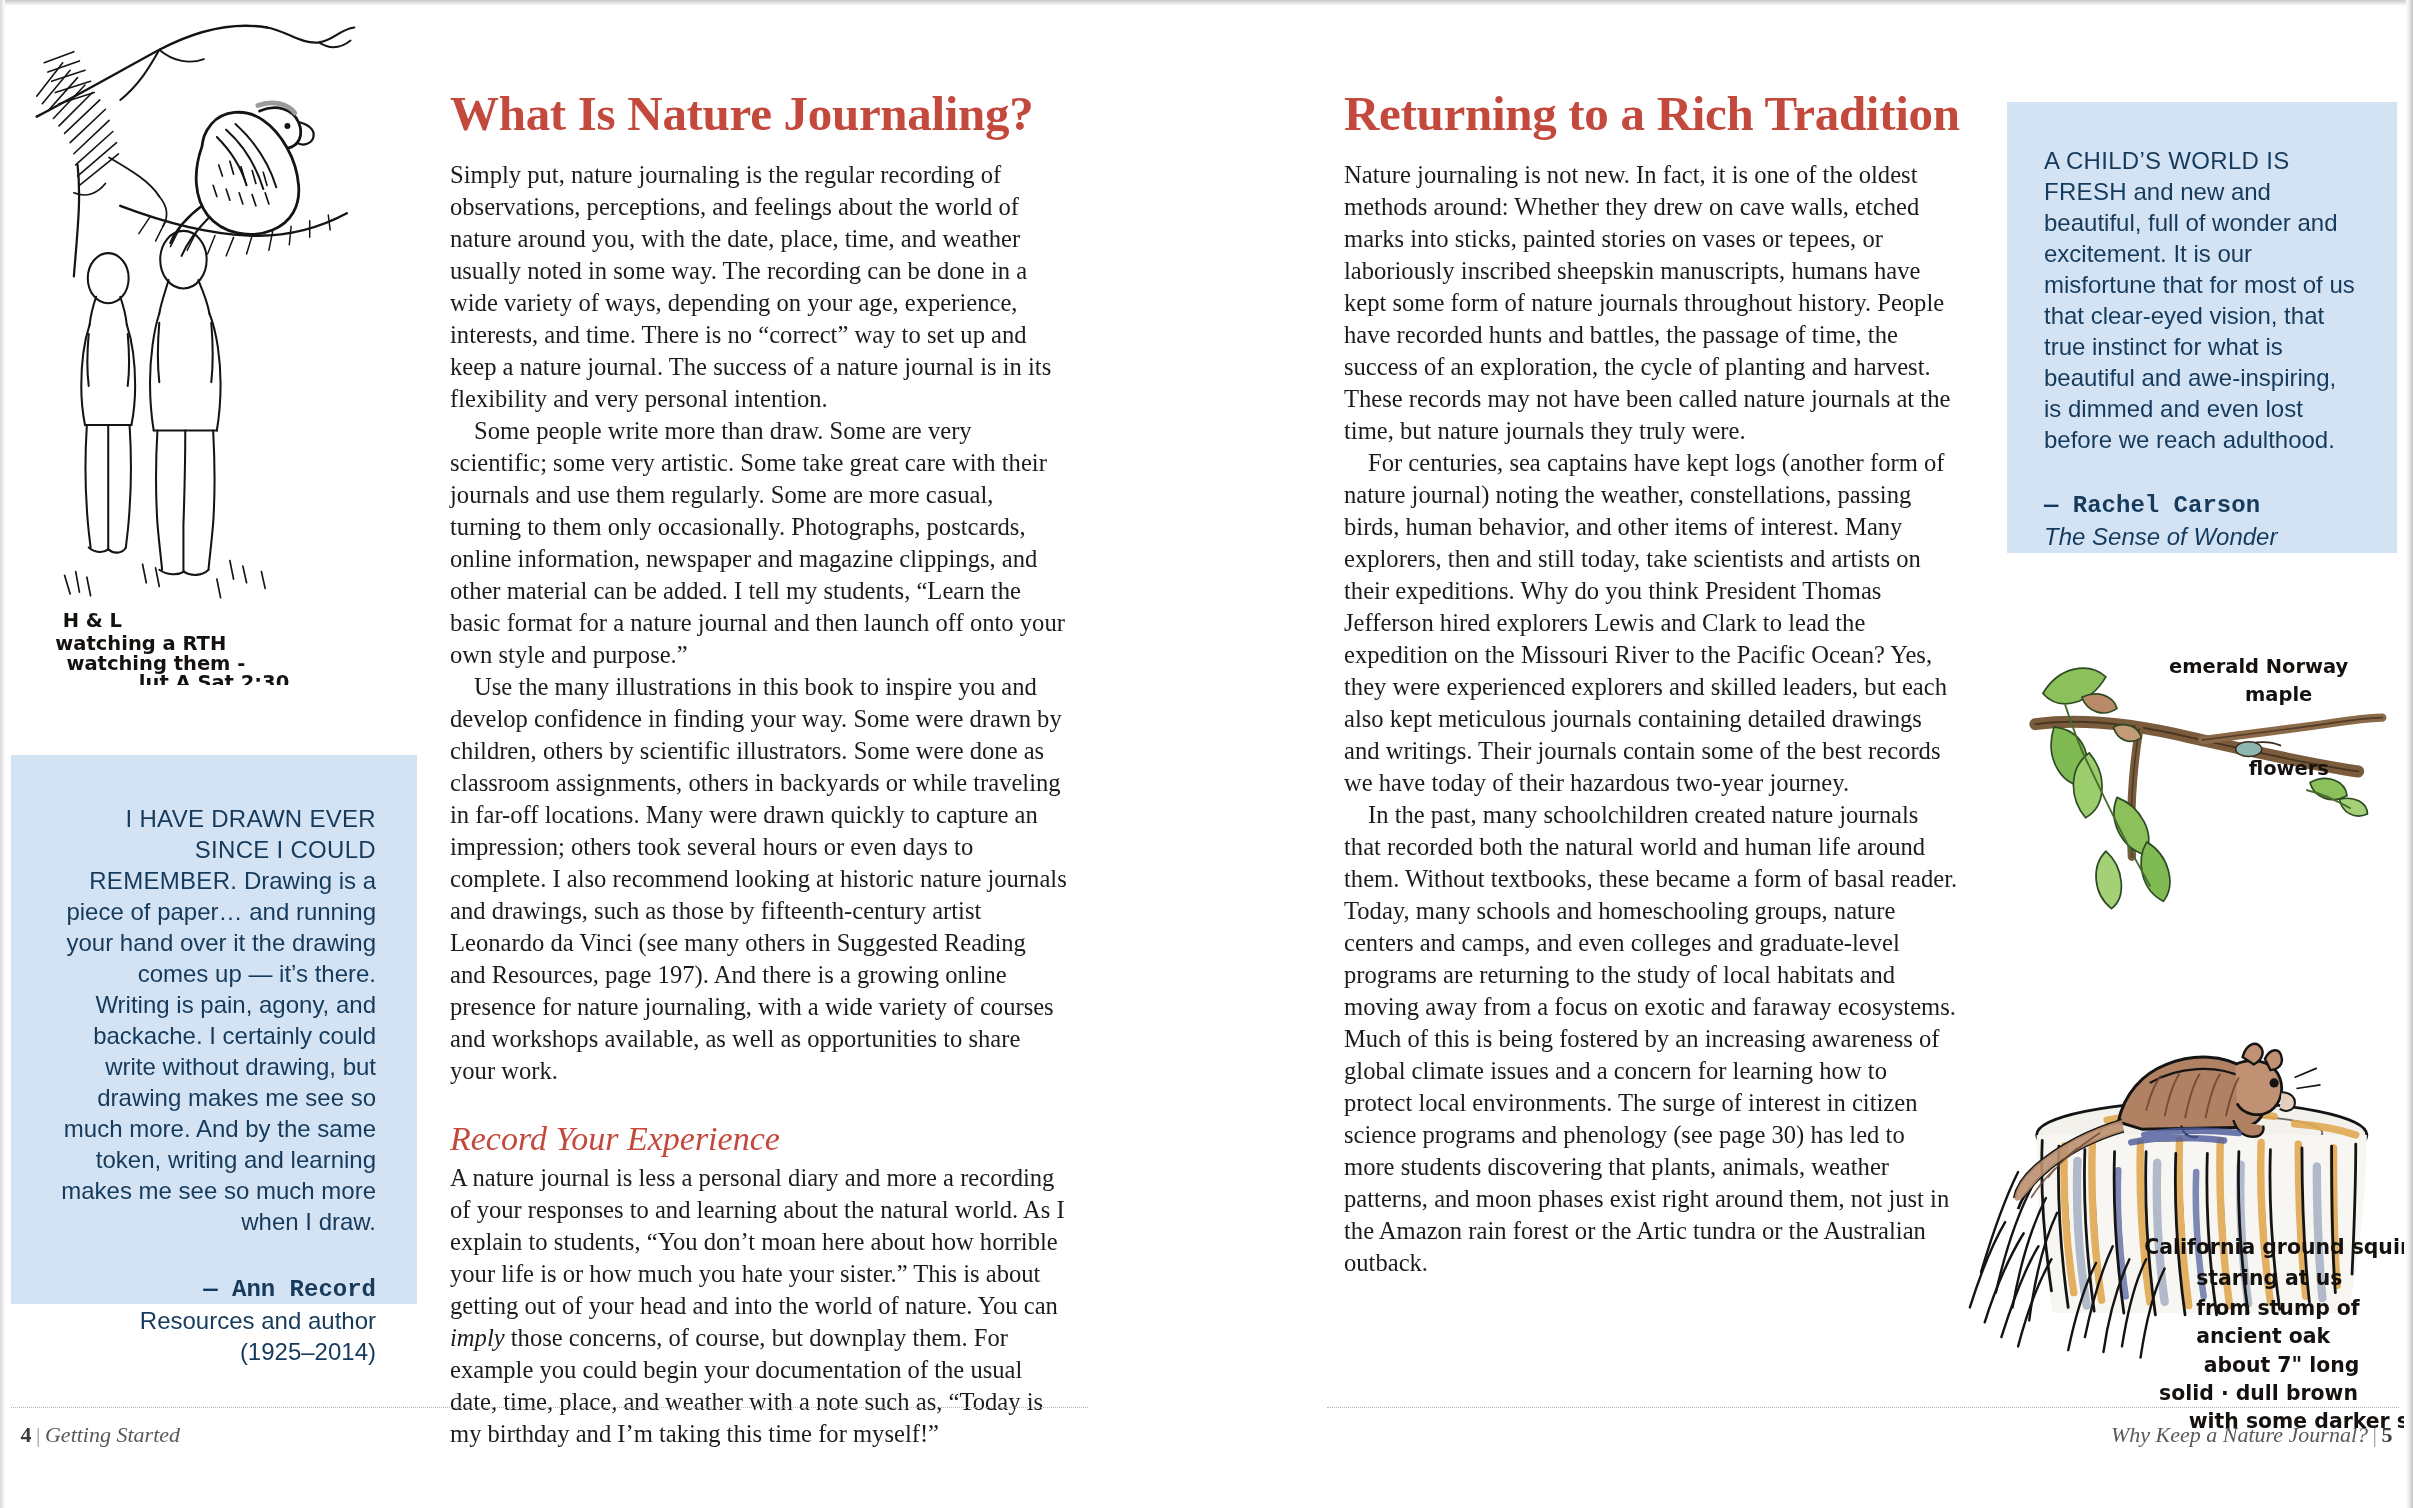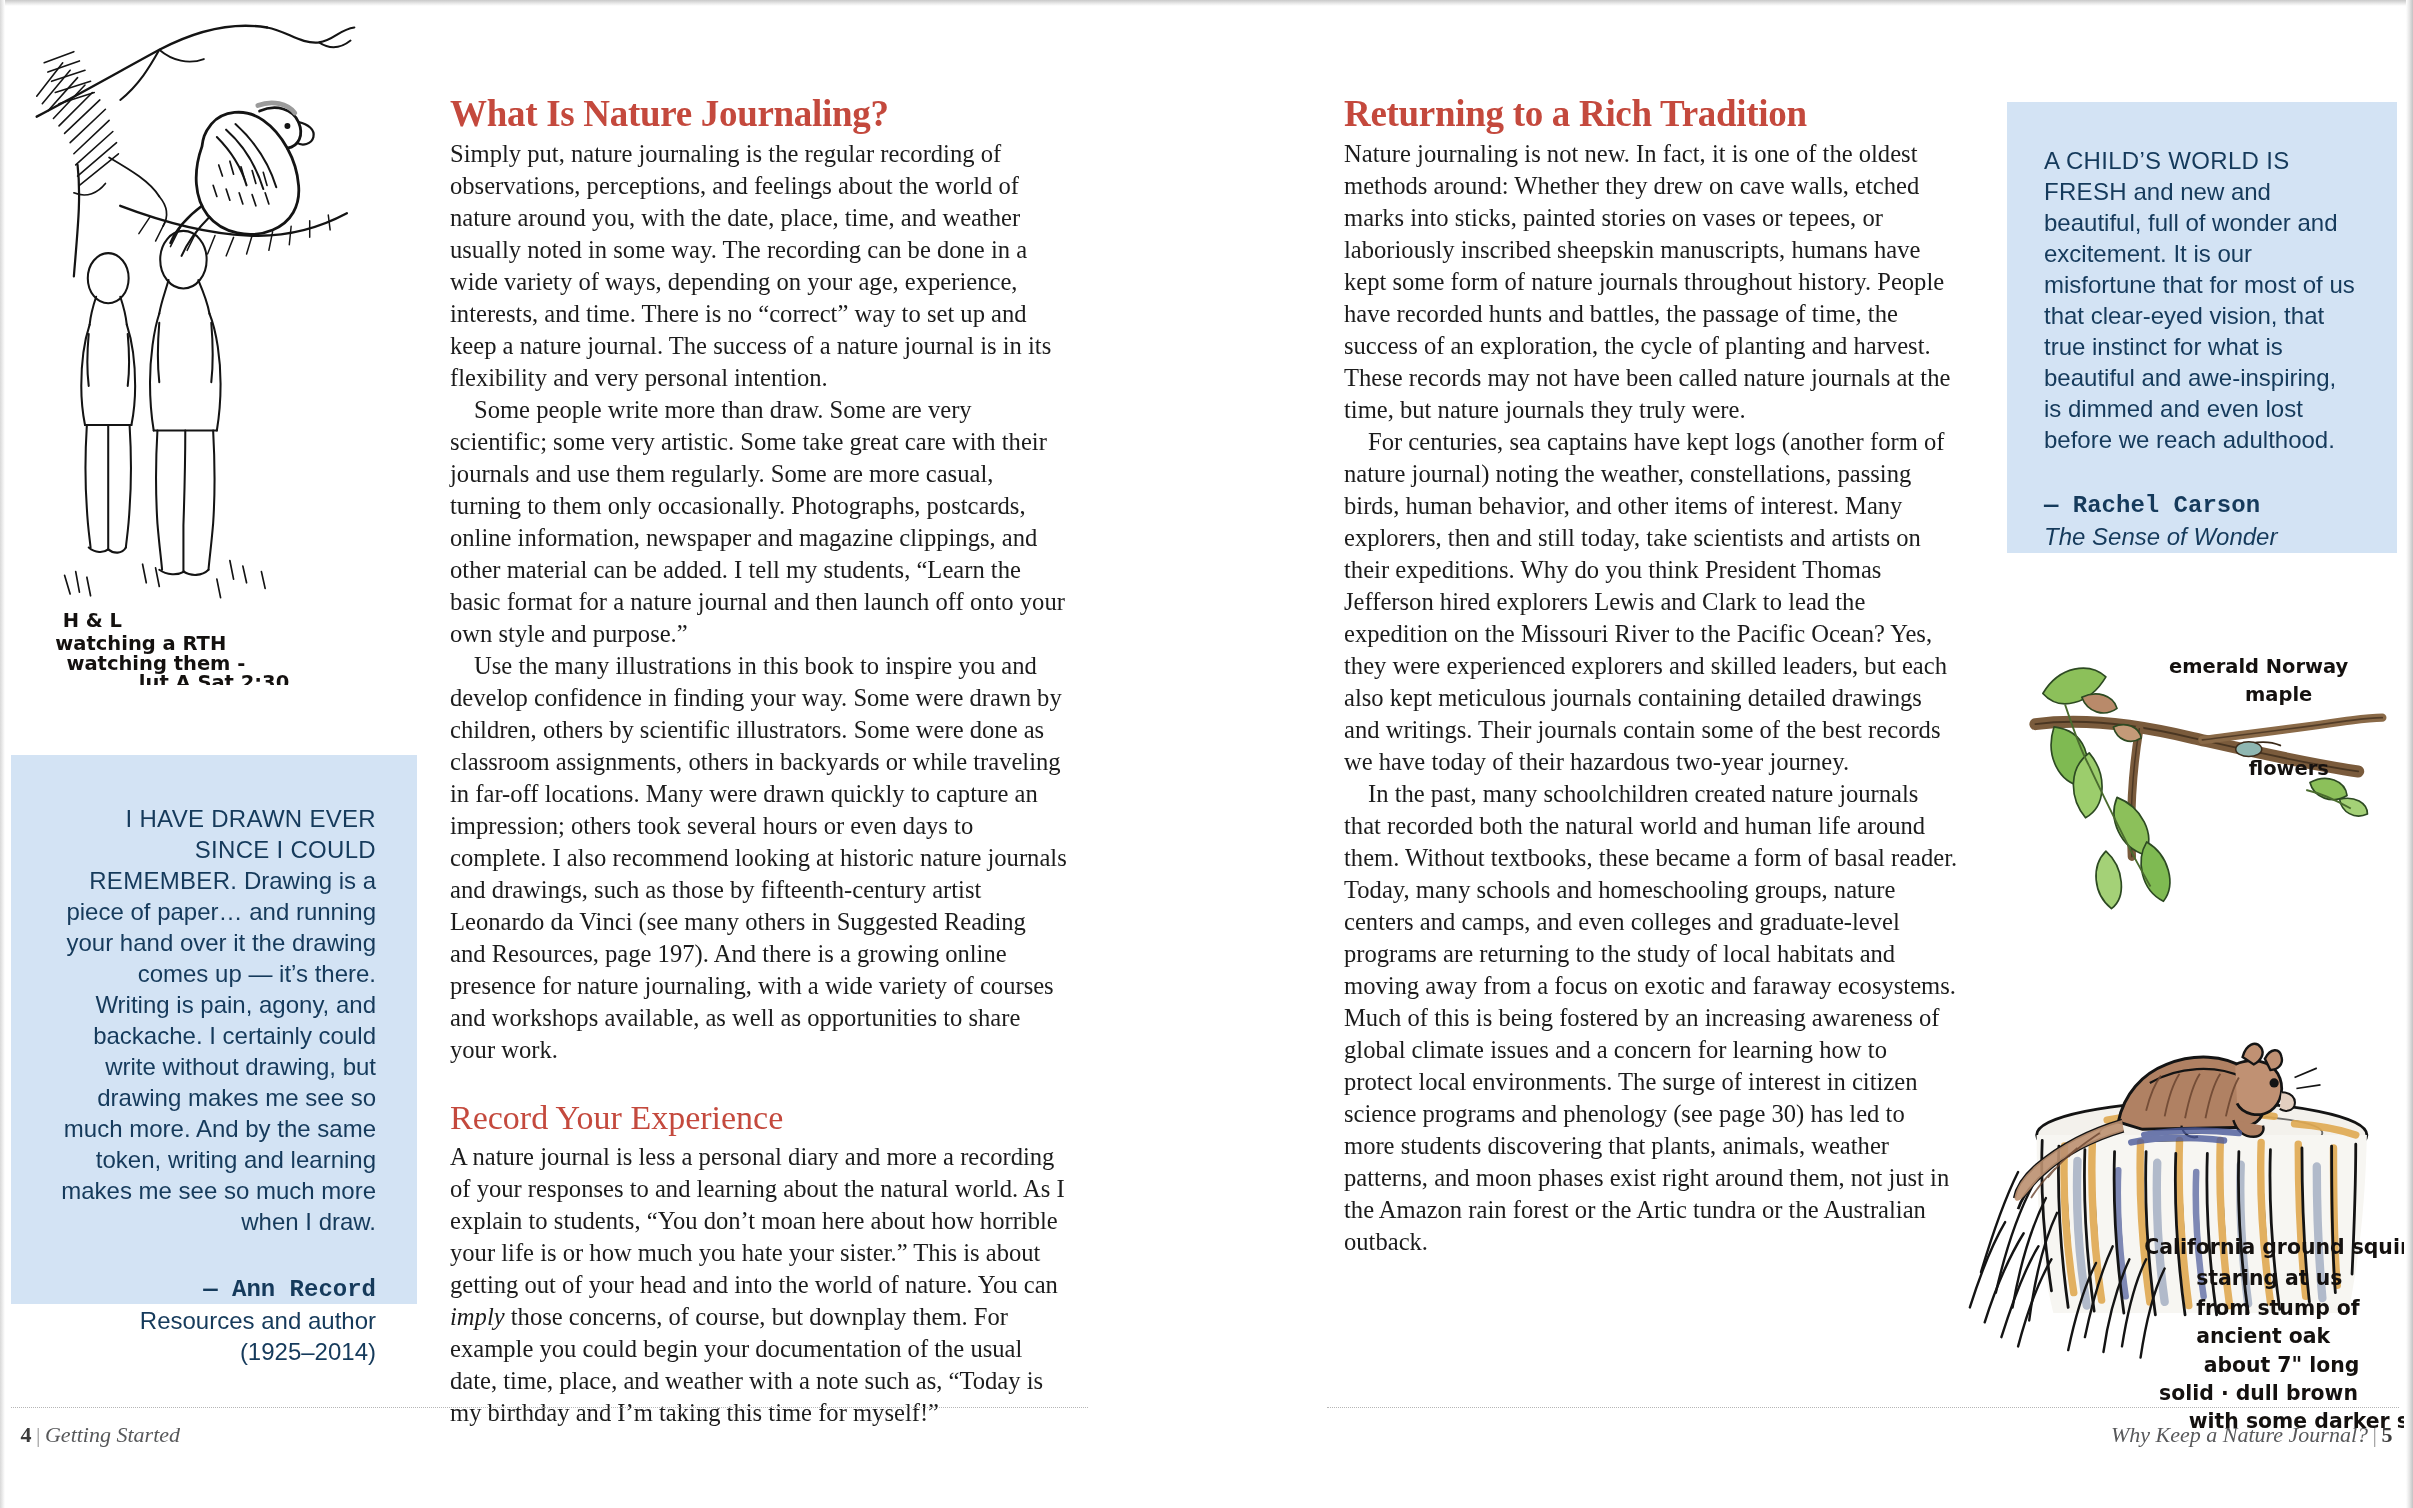--- a/index.html
+++ b/index.html
@@ -37,29 +37,30 @@
     text-align: left;
     hyphens: none;
   }
   .col p { text-indent: 0; margin: 0; }
   .col p + p { text-indent: 24px; }
   .col p.noindent + p { text-indent: 24px; }
 
   h2.section-head {
     font-family: "Liberation Serif", serif;
     font-weight: bold;
-    font-size: 37px;
+    font-size: 49px;
     line-height: 45px;
     color: #c4493d;
     letter-spacing: -0.3px;
-    margin: 0 0 2px 0;
+    margin: 0 0 23px 0;
   }
   h3.sub-head {
     font-family: "Liberation Serif", serif;
     font-weight: normal;
+    font-style: italic;
     font-size: 34px;
     line-height: 37px;
     color: #c4493d;
     margin: 33px 0 4.6px 0;
   }
 
   
   .quote-box {
     position: absolute;
     background: #d3e3f4;

